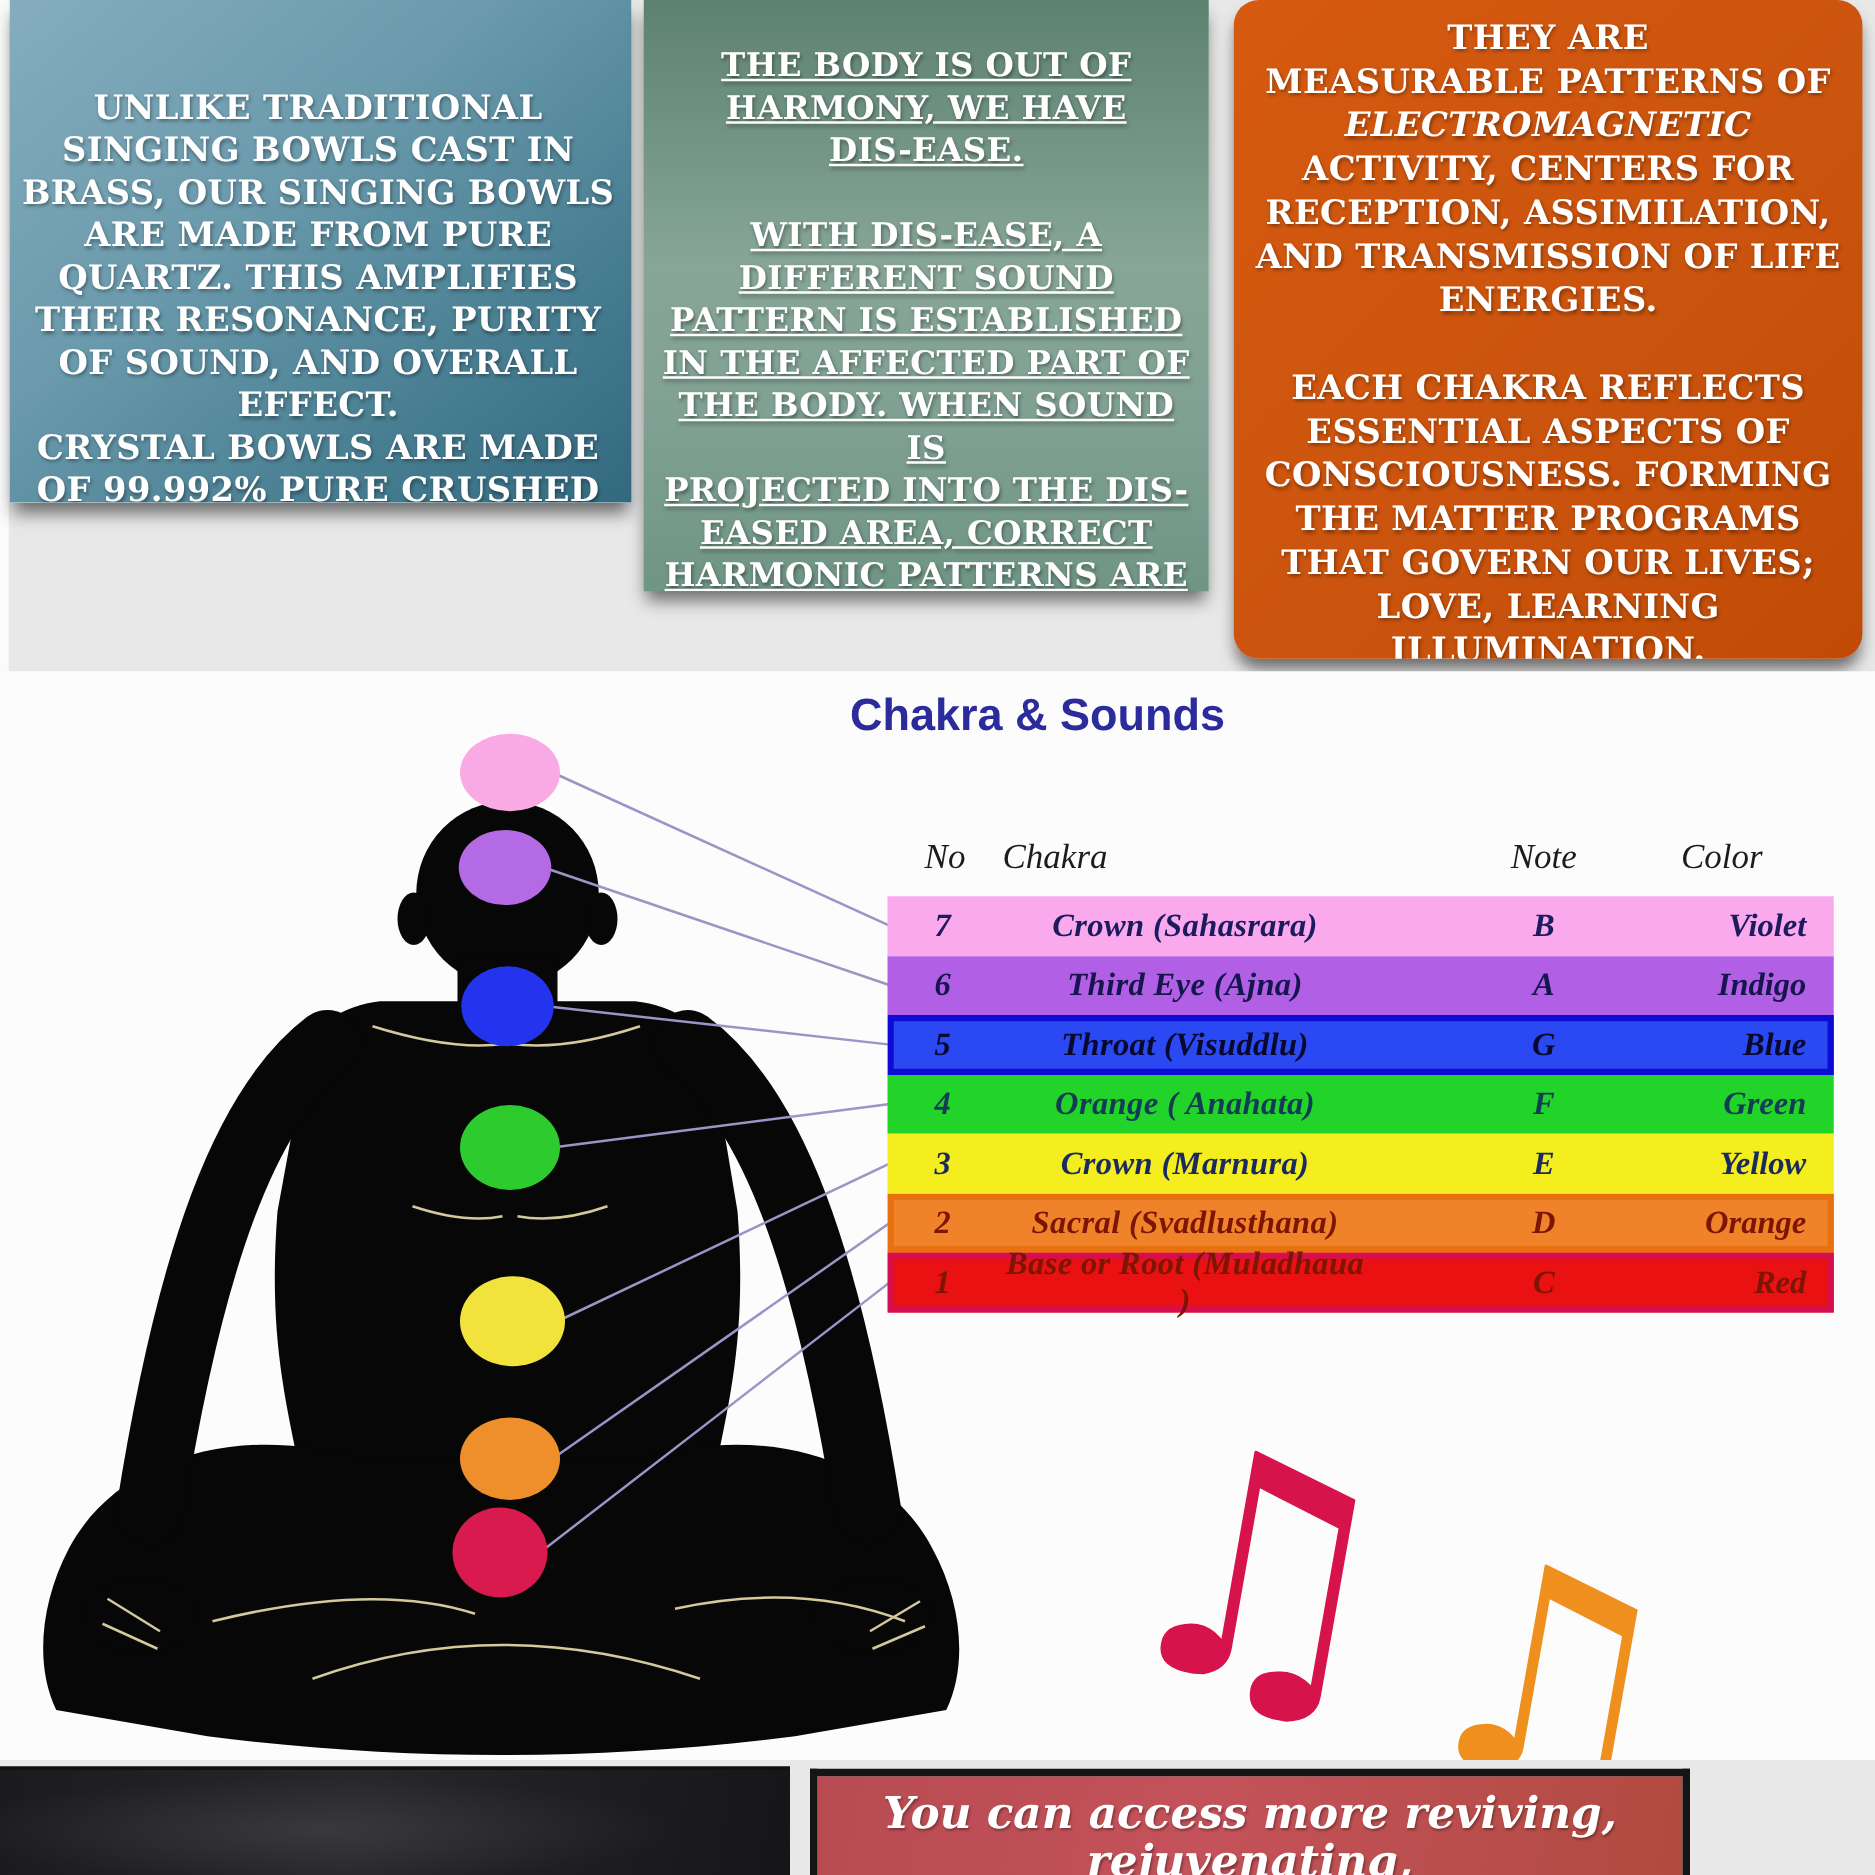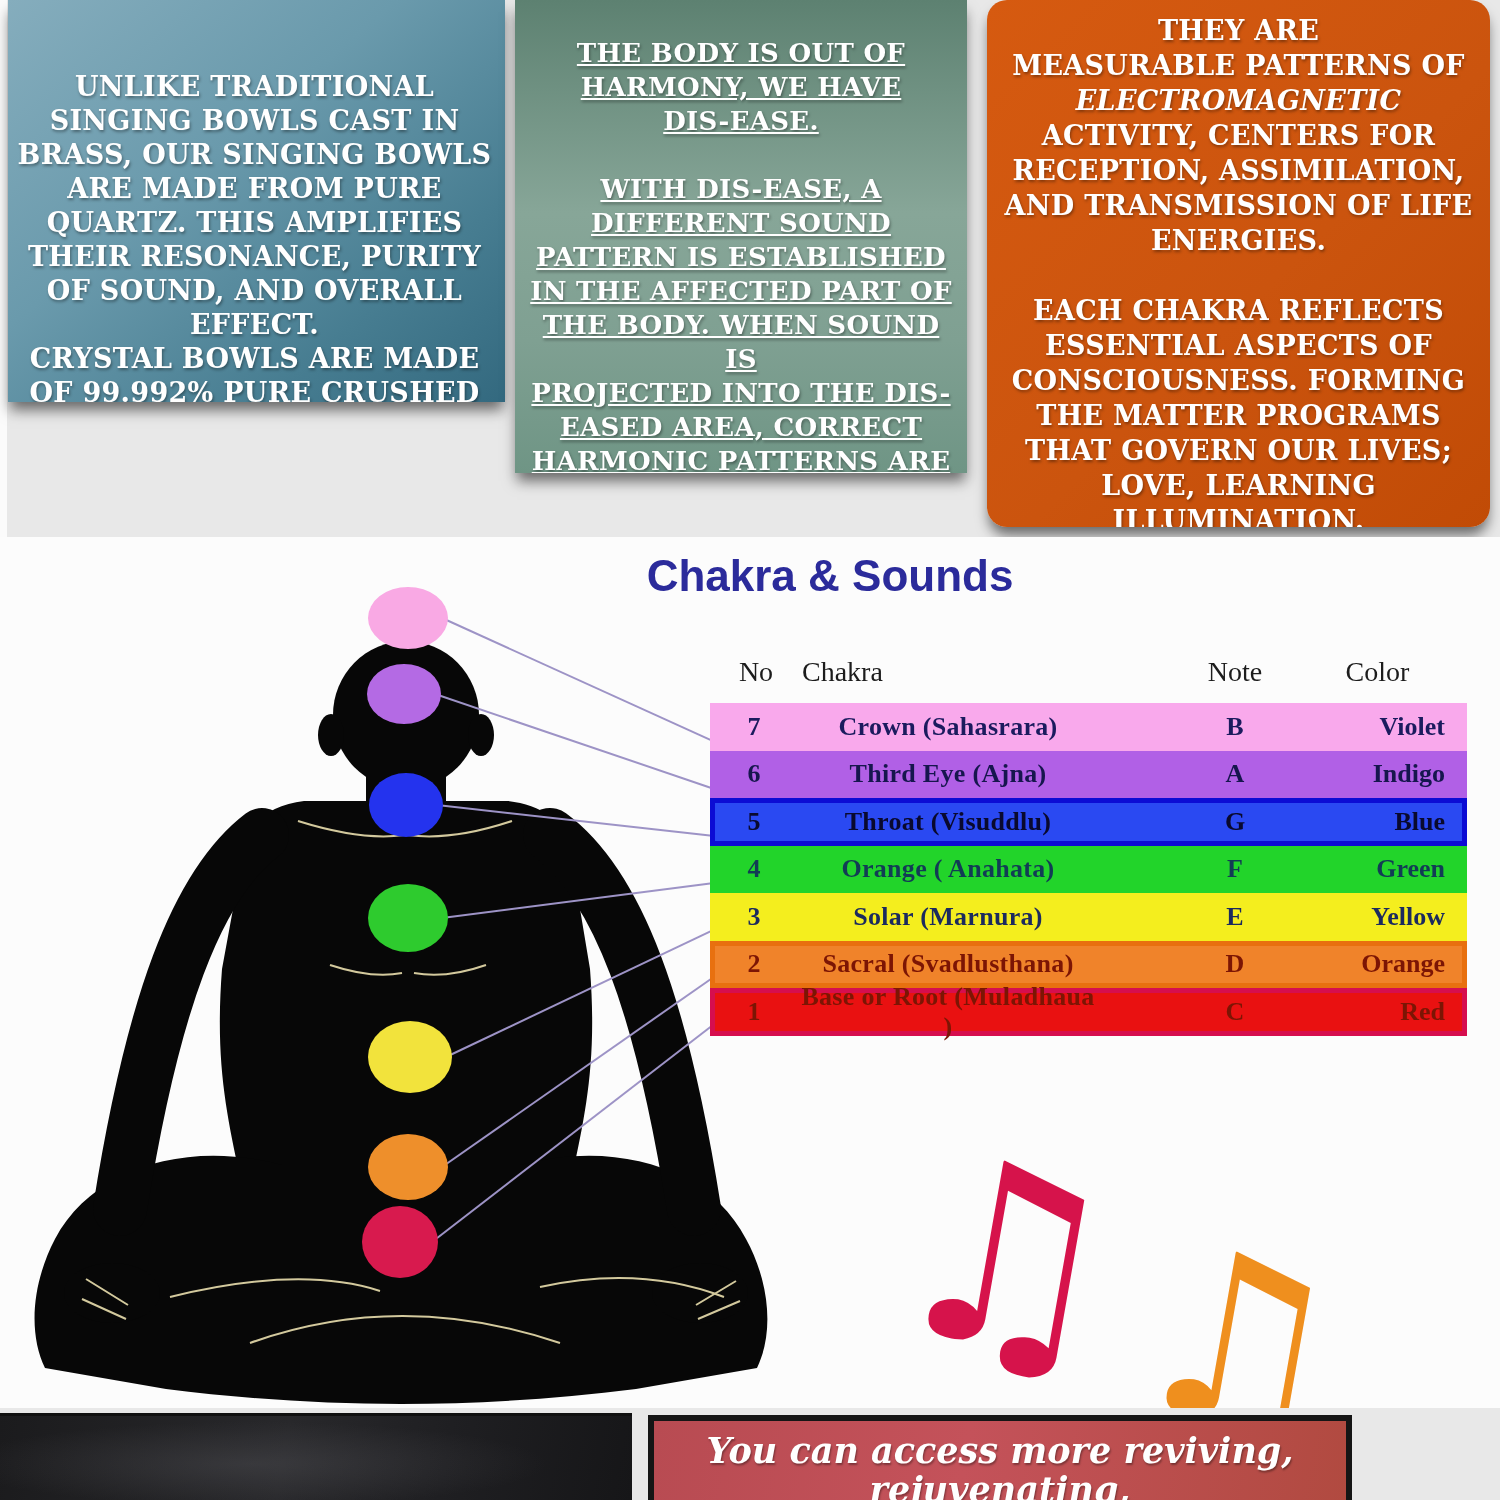--- a/index.html
+++ b/index.html
@@ -36,23 +36,23 @@
   .card-right .clip-up{margin-top:-22px;}
   .card-right .em{font-style:italic;}
   
   .chakra-section{
     position:absolute;left:0;top:537px;width:1500px;height:871px;
     background:#fcfcfc;overflow:hidden;
   }
   .chakra-svg{position:absolute;left:0;top:0;}
   .chakra-title{
     position:absolute;left:640px;top:14px;width:380px;text-align:center;
-    font-family:"Liberation Sans",sans-serif;font-weight:bold;font-size:44px;
-  }
-  .chakra-table{position:absolute;left:710px;top:119px;width:757px;}
+    font-family:"Liberation Sans",sans-serif;font-weight:bold;font-size:36px;
+  }
+  .chakra-table{position:absolute;left:710px;top:133px;width:757px;font-style:italic;}
   .thead{position:relative;height:44px;font-family:"Liberation Serif",serif;font-size:28px;color:#1c1c1c;}
   .thead span{position:absolute;top:0;}
   .h-no{left:20px;width:52px;text-align:center;}
   .h-chakra{left:92px;}
   .h-note{left:470px;width:110px;text-align:center;}
   .h-color{left:600px;width:135px;text-align:center;}
   .trows{position:absolute;left:0;top:47px;width:757px;}
   .trow{
     position:relative;width:757px;height:47.5px;
     font-family:"Liberation Serif",serif;font-weight:bold;font-size:26px;
@@ -215,21 +215,21 @@
 
   <div class="trow" style="background: rgb(34, 212, 42); color: rgb(18, 60, 85);">
     <span class="c-no">4</span>
     <span class="c-name">Orange ( Anahata)</span>
     <span class="c-note">F</span>
     <span class="c-color">Green</span>
   </div>
 
   <div class="trow" style="background: rgb(244, 238, 30); color: rgb(27, 42, 94);">
     <span class="c-no">3</span>
-    <span class="c-name">Solar  (Marnura)</span>
+    <span class="c-name">Crown  (Marnura)</span>
     <span class="c-note">E</span>
     <span class="c-color">Yellow</span>
   </div>
 
   <div class="trow" style="background: rgb(240, 131, 42); color: rgb(124, 21, 4); box-shadow: rgb(232, 112, 15) 0px 0px 0px 5px inset;">
     <span class="c-no">2</span>
     <span class="c-name">Sacral (Svadlusthana)</span>
     <span class="c-note">D</span>
     <span class="c-color">Orange</span>
   </div>

